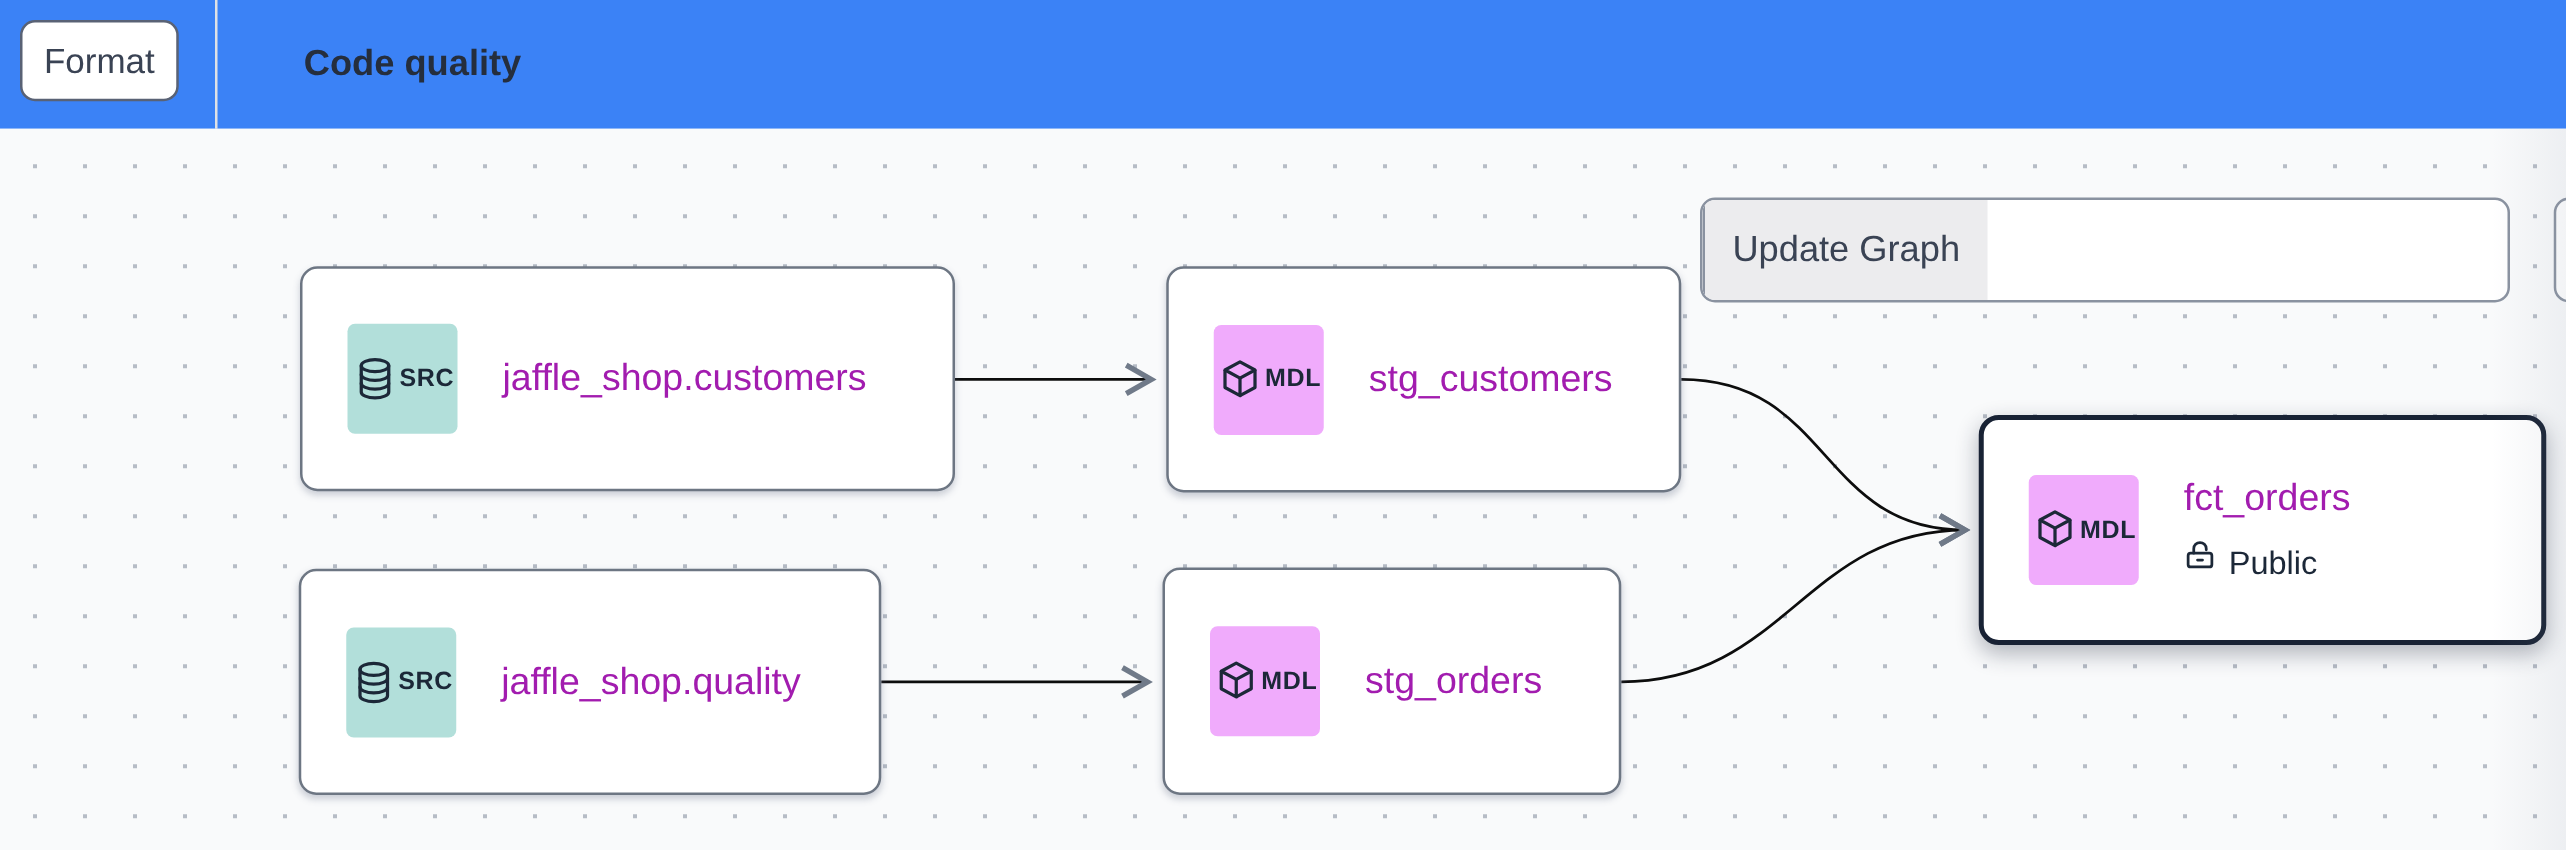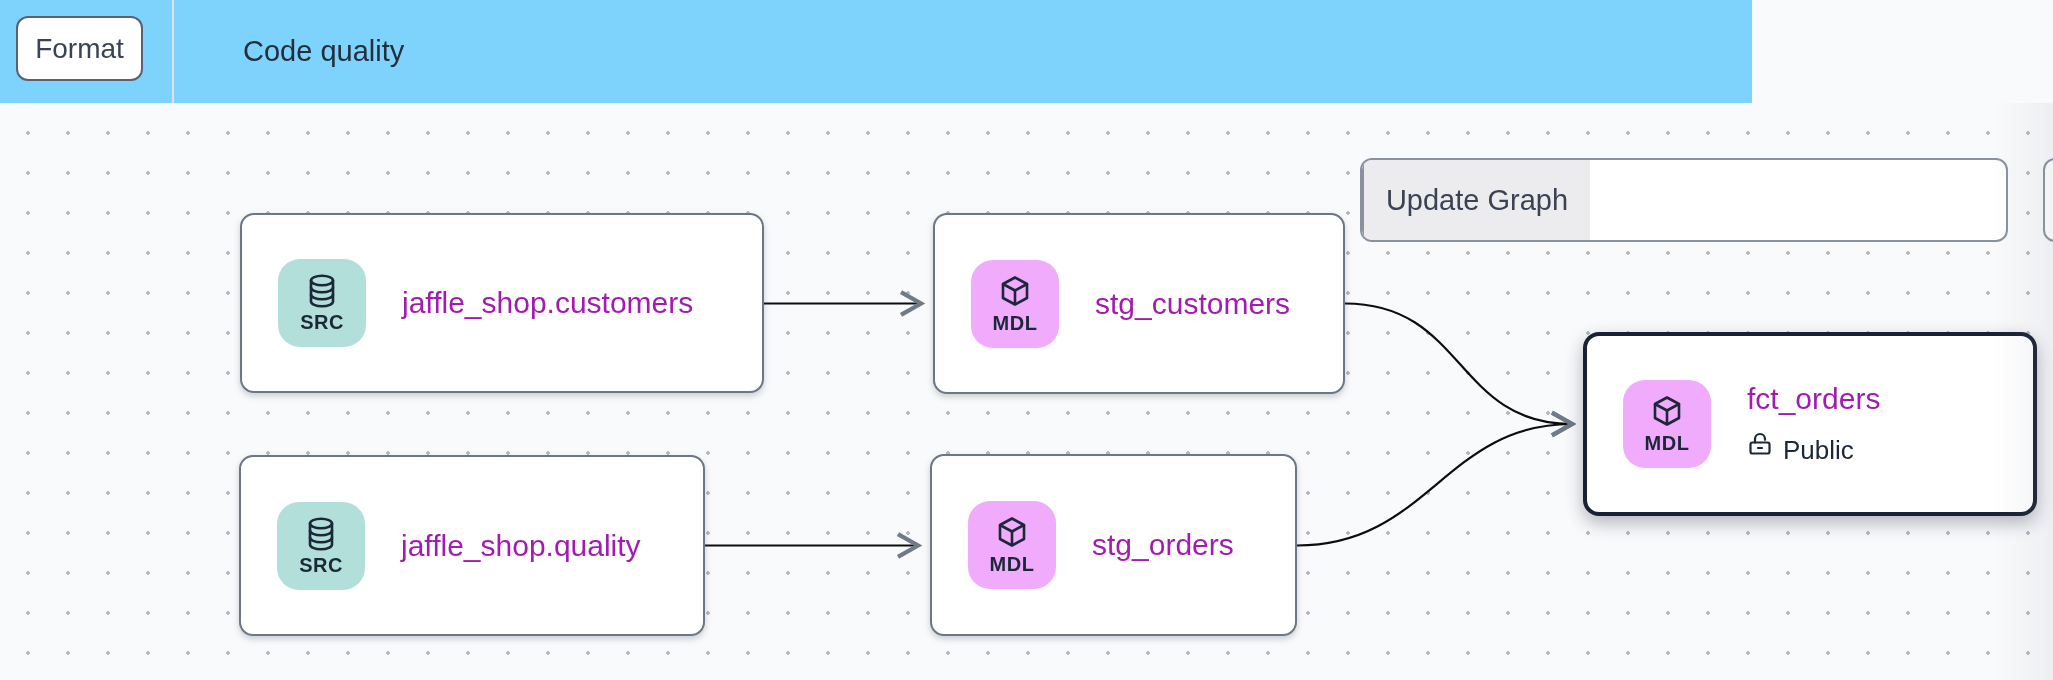--- a/index.html
+++ b/index.html
@@ -1,50 +1,50 @@
 <!DOCTYPE html>
 <html><head>
 <meta charset="utf-8">
 <style>
   * { margin:0; padding:0; box-sizing:border-box; }
   html,body { width:2053px; height:680px; overflow:hidden;
     font-family:"Liberation Sans", sans-serif; background:#f9fafb; }
 
   
-  .toolbar { position:absolute; left:0; top:0; width:1752px; height:103px;
-    background:#7dd3fc; }
+  .toolbar { position:absolute; left:0; top:0; width:2053px; height:103px;
+    background:#3b82f6; }
   .toolbar .divider { position:absolute; left:172px; top:0; width:2px; height:103px;
     background:#dfe1e5; }
   .format-btn { position:absolute; left:16px; top:16px; width:127px; height:65px;
     background:#ffffff; border:2px solid #596275; border-radius:12px;
     font-size:28px; color:#3a4354; display:flex; align-items:center; justify-content:center;
     cursor:pointer; }
-  .tabs { position:absolute; left:208px; top:0; height:103px; display:flex; }
+  .tabs { position:absolute; left:208px; top:0; height:103px; display:flex;font-weight:bold; }
   .tab { position:relative; height:103px; padding:0 35px; display:flex;
     align-items:center; font-size:29px; color:#252e3d; cursor:pointer; }
   .tab.active::after { content:""; position:absolute; left:0; right:0; bottom:0;
     height:5px; background:#9aa3b0; }
 
   
   .canvas { position:absolute; left:0; top:103px; width:2053px; height:577px;
     background-color:#f9fafb;
     background-image:radial-gradient(circle, #b6bcc6 1.7px, transparent 1.9px);
     background-size:40px 40px; background-position:8px 10px; }
   .canvas .edge-shade { position:absolute; right:0; top:0; width:60px; height:577px;
     background:linear-gradient(to right, rgba(130,140,160,0), rgba(130,140,160,0.10)); }
   .edges { position:absolute; left:0; top:0; width:2053px; height:577px; }
 
   
   .node { position:absolute; background:#ffffff; border:2px solid #6d7683;
     border-radius:14px; box-shadow:0 3px 6px rgba(90,100,125,0.30);
     display:flex; align-items:center; padding-left:36px; gap:36px; cursor:pointer; }
   .node.selected { border:4px solid #182234; border-radius:16px;
     box-shadow:0 7px 18px rgba(25,35,55,0.32); }
-  .badge { width:88px; height:88px; border-radius:22px; flex:0 0 auto;
-    display:flex; flex-direction:column; align-items:center; justify-content:center;
+  .badge { width:88px; height:88px; border-radius:6px; flex:0 0 auto;
+    display:flex; flex-direction:row; align-items:center; justify-content:center;
     gap:1px; }
   .badge.src { background:#b2dfda; }
   .badge.mdl { background:#f0abfc; }
   .badge .badge-label { font-size:20px; font-weight:600; color:#1c2838; letter-spacing:0.5px; }
   .node-label { font-size:30px; color:#a21caf; white-space:nowrap; }
   .node-text-col { display:flex; flex-direction:column; gap:6px; }
   .access-row { display:flex; align-items:center; gap:10px; color:#1c2838; }
   .access-row .access-label { font-size:26px;margin-top:13px; }
 
   

